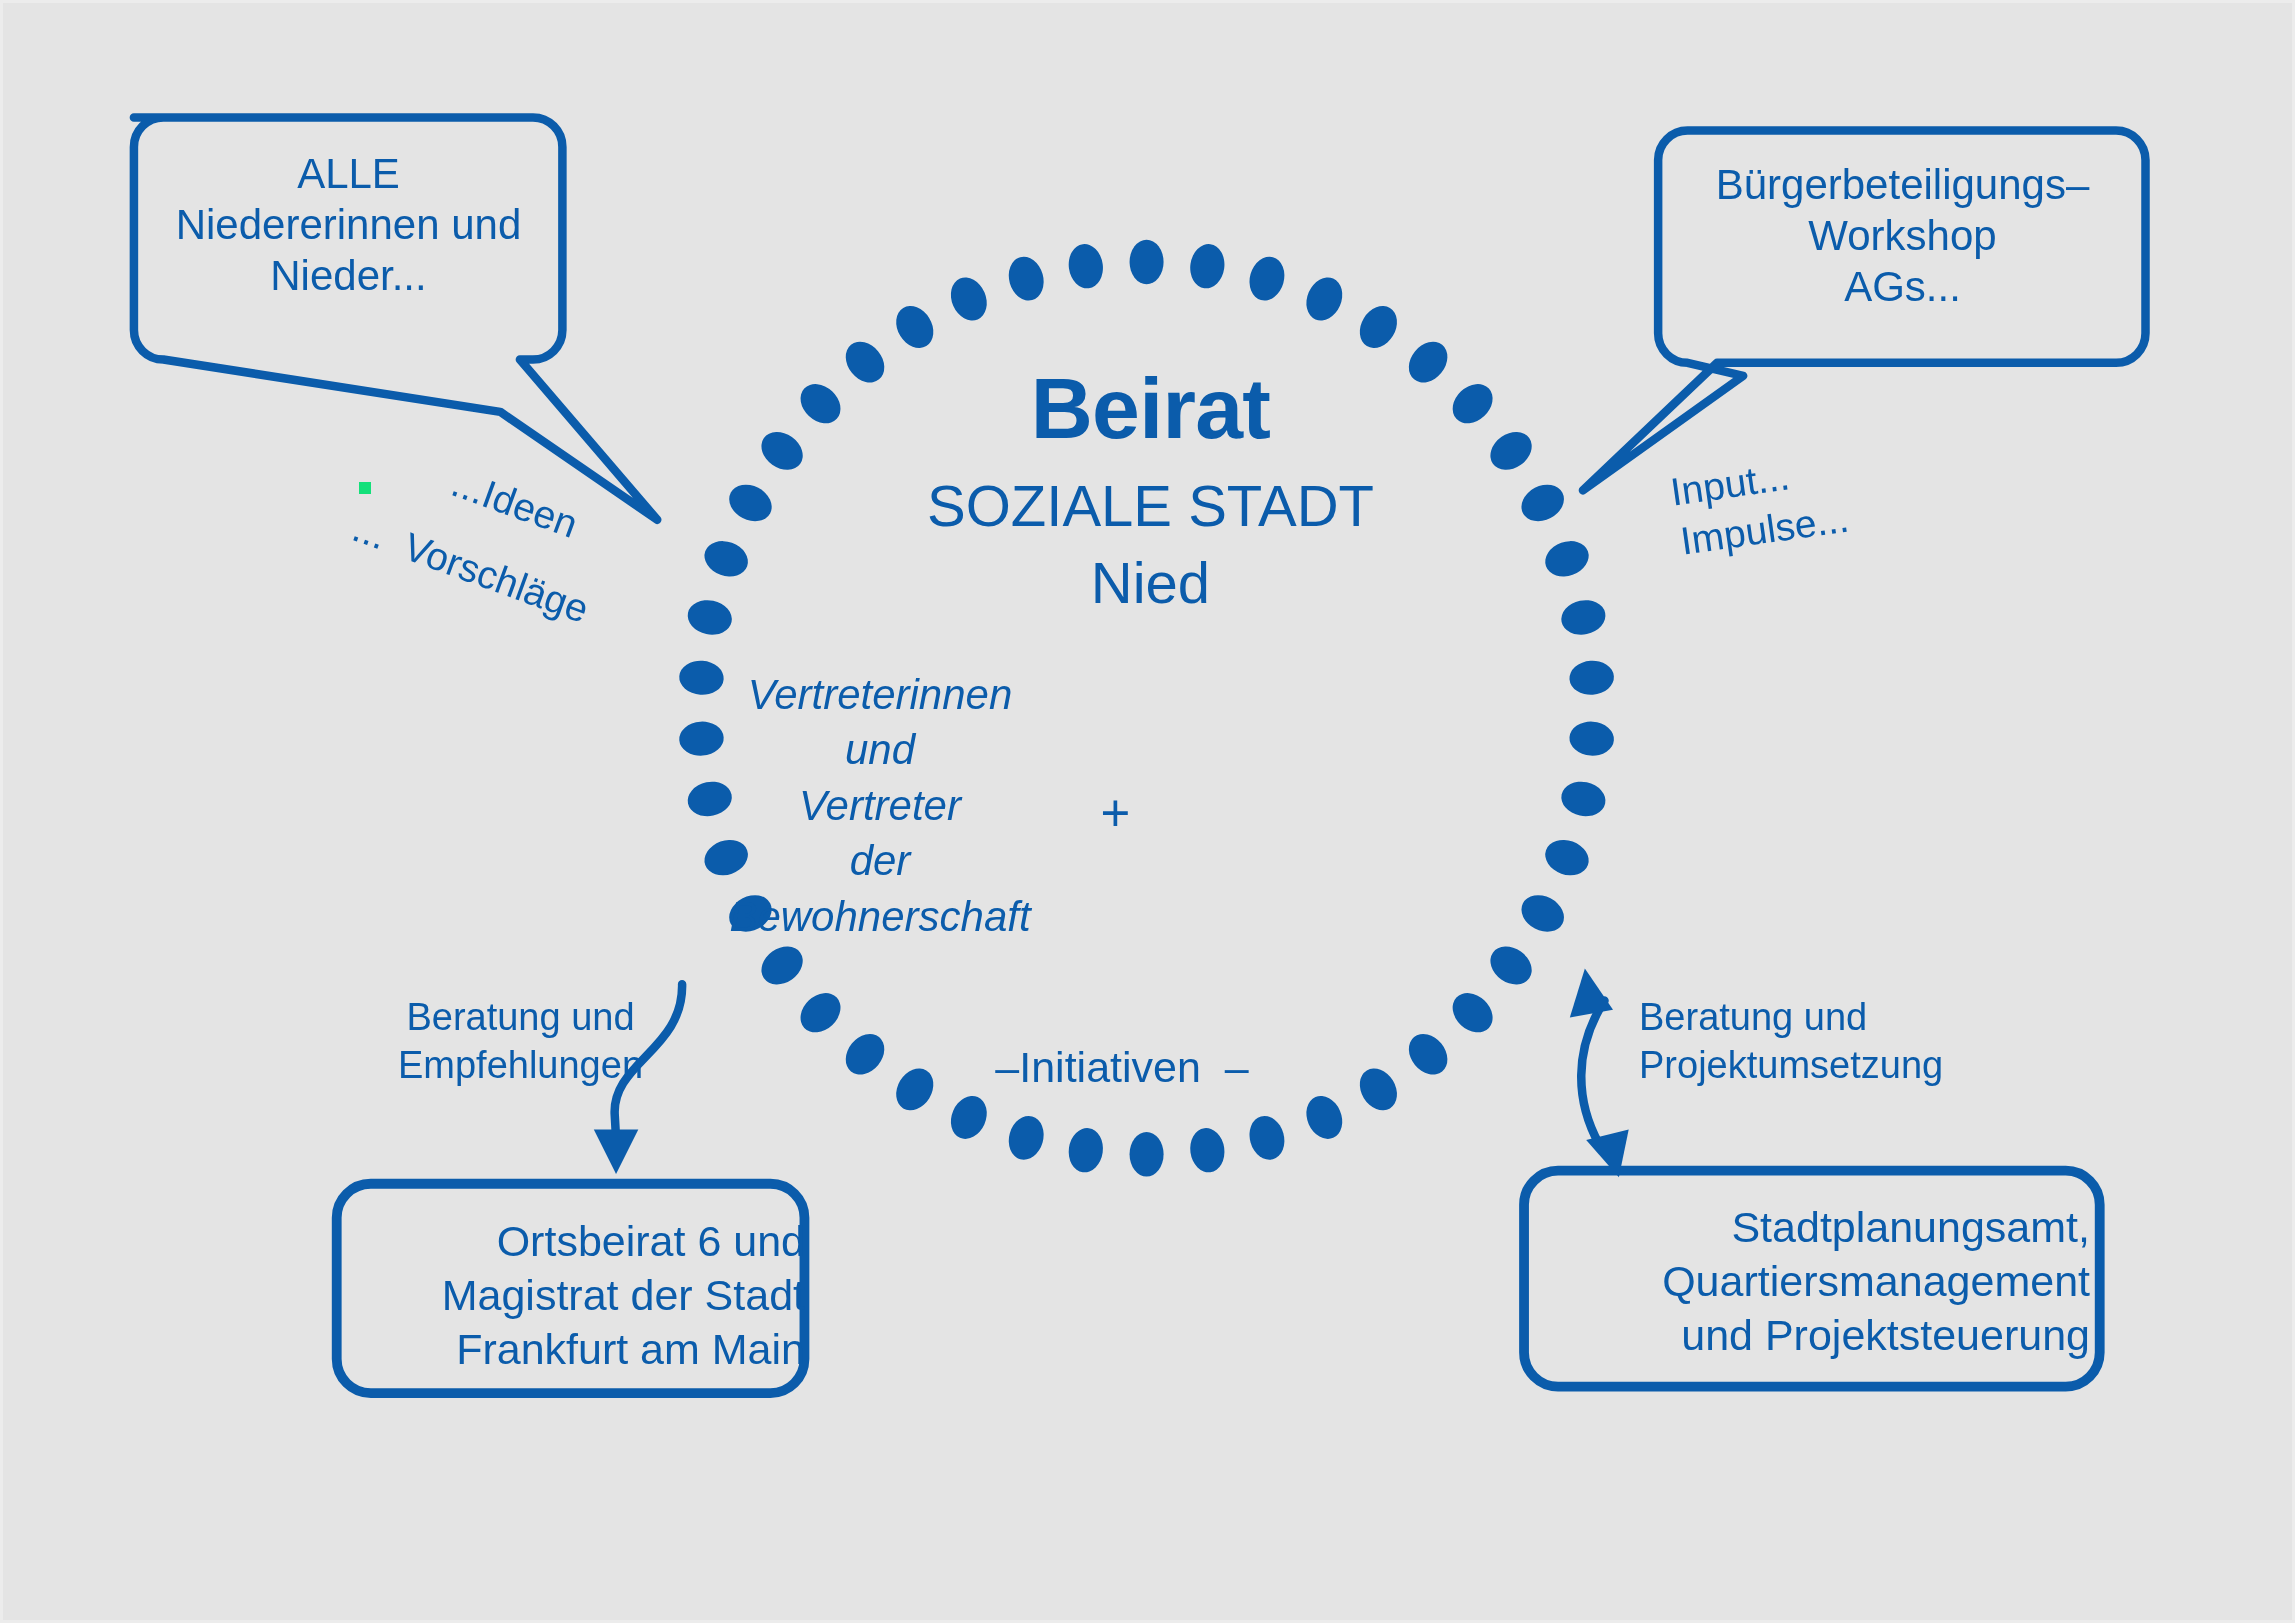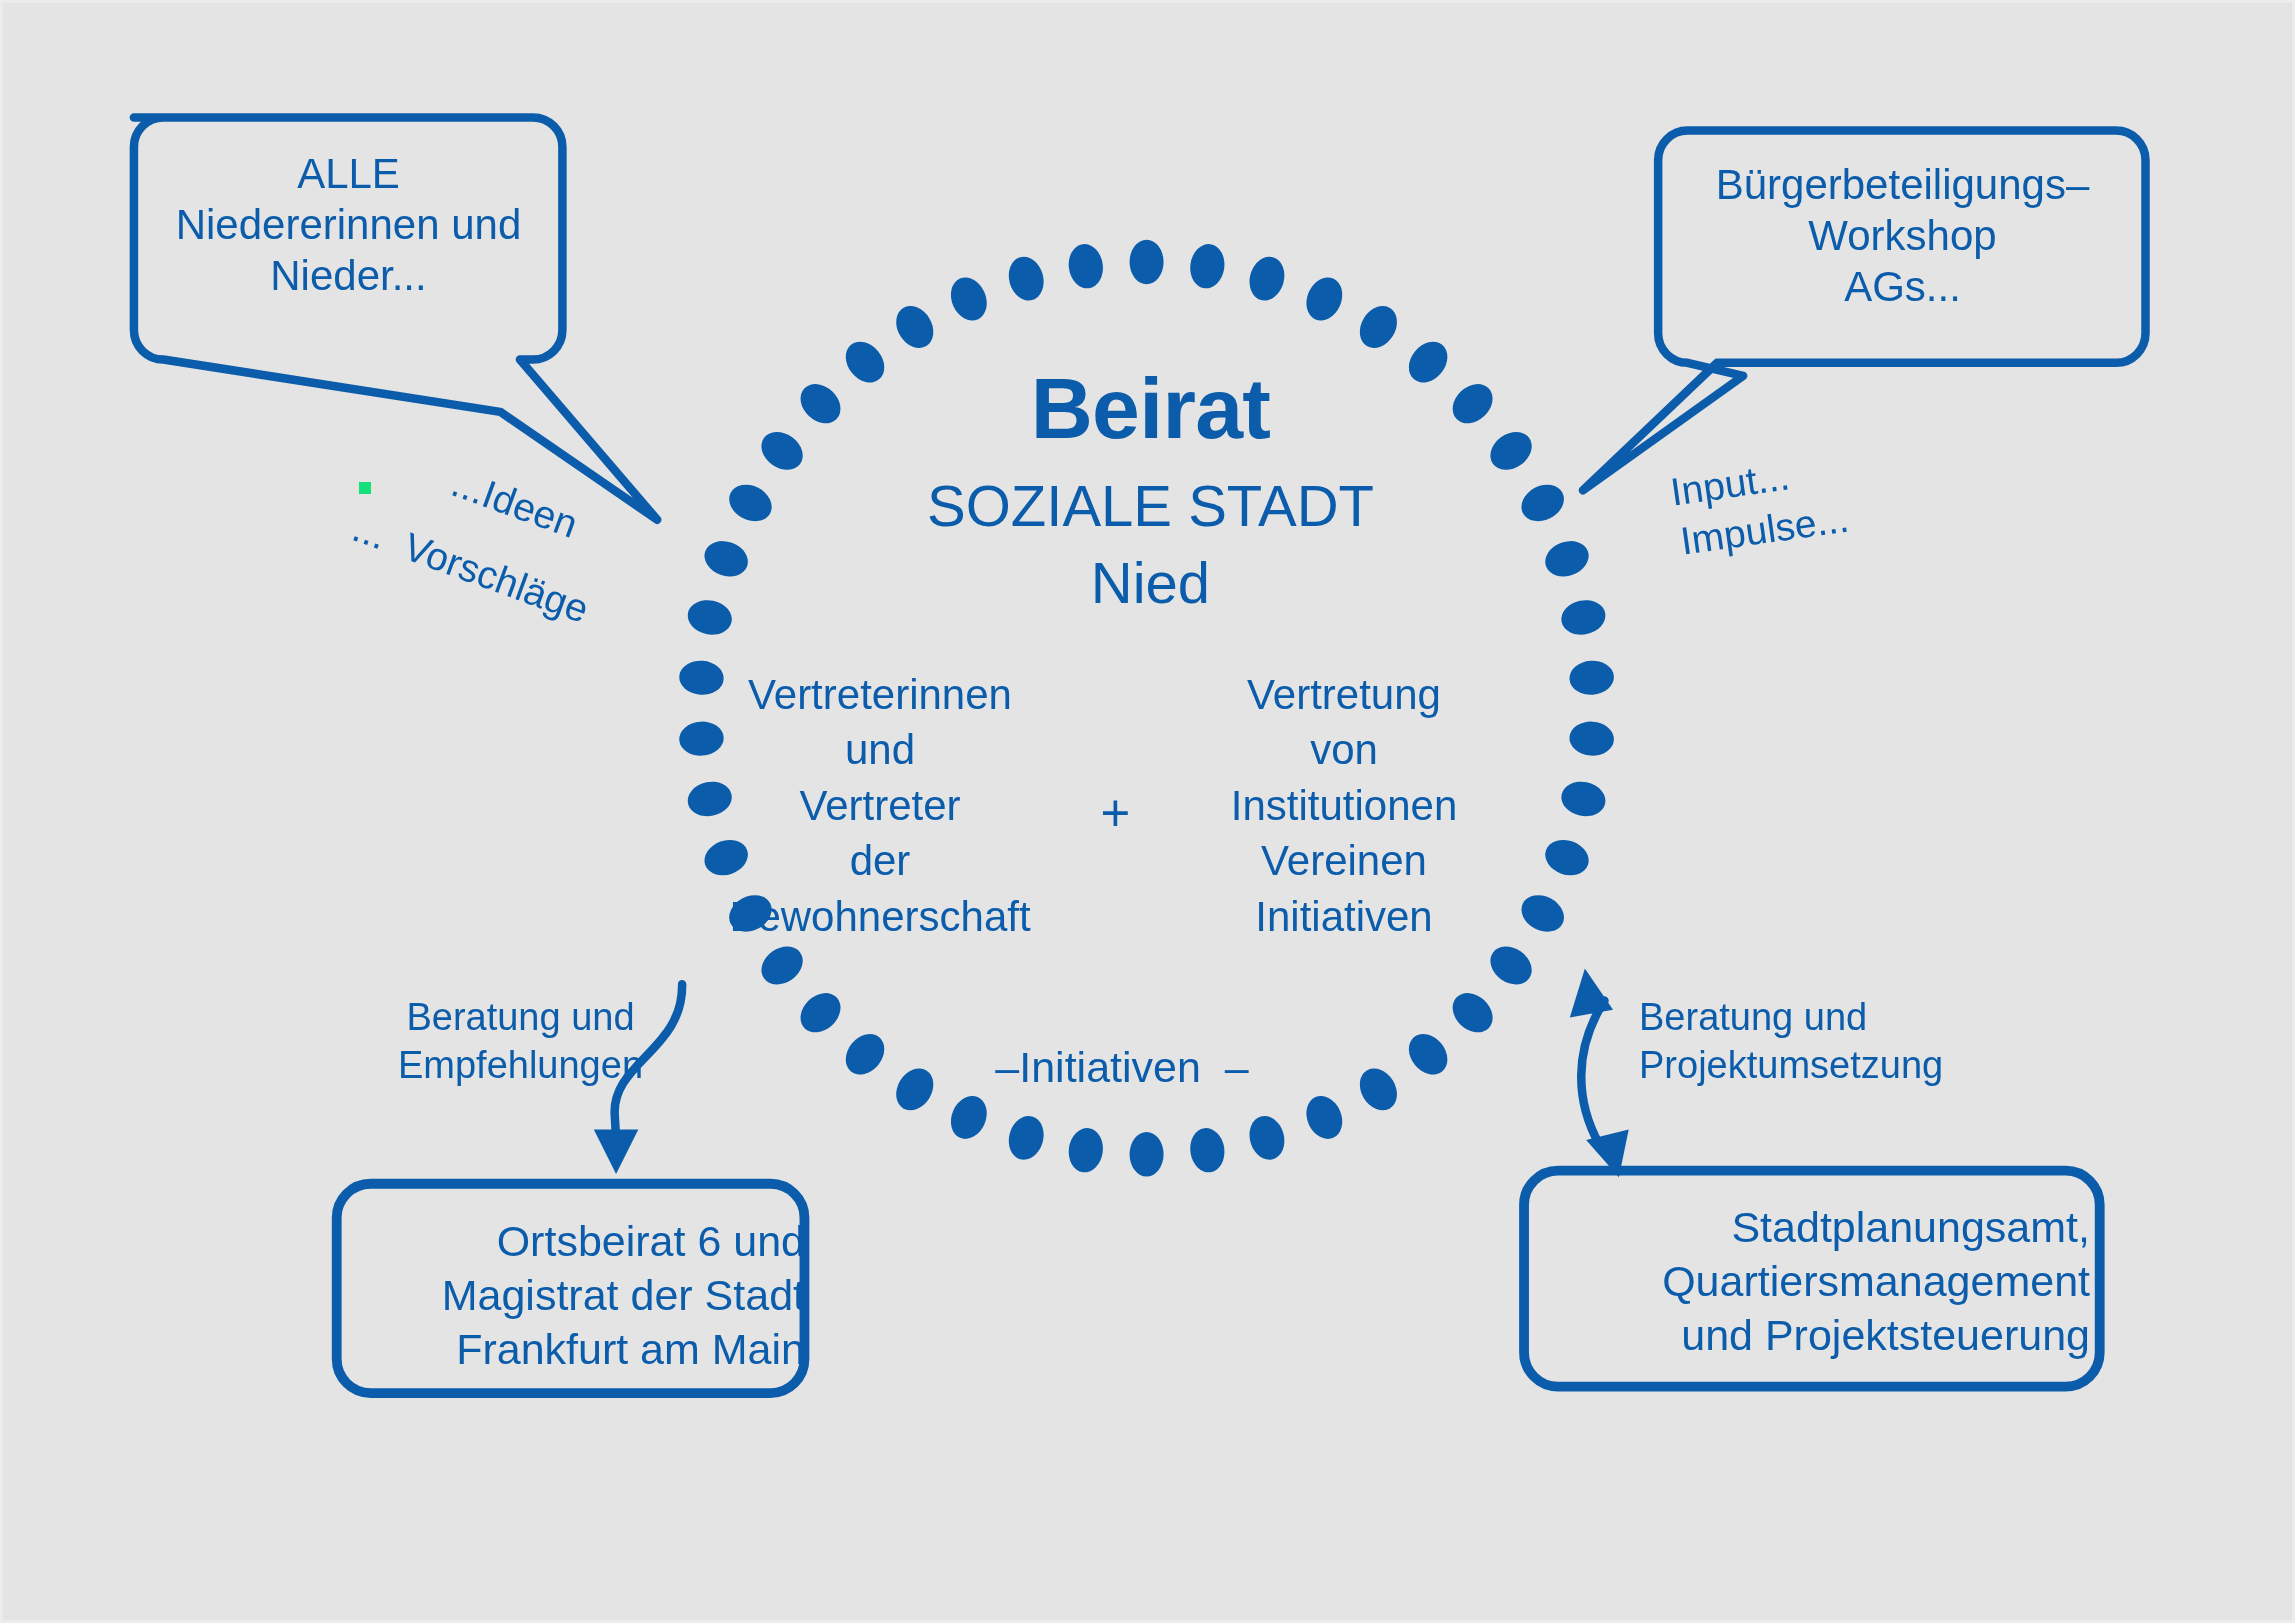--- a/index.html
+++ b/index.html
@@ -66,20 +66,21 @@
     text-align: center;
     font-size: 58px;
   }
   #col-left {
     left: 707px;
     top: 664px;
     width: 340px;
     text-align: center;
     font-size: 42px;
     line-height: 1.32;
+    font-style: italic;
   }
   #plus-sign {
     left: 1073px;
     top: 782px;
     width: 79px;
     text-align: center;
     font-size: 51px;
   }
   #col-right {
     left: 1171px;
@@ -243,21 +244,20 @@
   <div class="bubble-text" style="left:1656px; top:156px; width:487px;">Bürgerbeteiligungs–<br>Workshop<br>AGs...</div>
 
   <div class="bubble-text" style="left:131px; top:145px; width:429px;">ALLE<br>Niedererinnen und<br>Nieder...</div>
 
   <div class="txt" id="beirat-title">Beirat</div>
   <div class="txt" id="soziale-stadt">SOZIALE STADT</div>
   <div class="txt" id="nied">Nied</div>
 
   <div class="txt" id="col-left">Vertreterinnen<br>und<br>Vertreter<br>der<br>Bewohnerschaft</div>
   <div class="txt" id="plus-sign">+</div>
-  <div class="txt" id="col-right">Vertretung<br>von<br>Institutionen<br>Vereinen<br>Initiativen</div>
   <div class="txt" id="stimmrecht">–Initiativen  –</div>
 
   <div id="green-dot"></div>
   <div class="txt" id="ideen">...Ideen</div>
   <div class="txt" id="vorschlaege">...  Vorschläge</div>
   <div class="txt" id="input-lbl">Input...</div>
   <div class="txt" id="impulse-lbl">Impulse...</div>
   <div class="txt" id="beratung-left">Beratung und<br>Empfehlungen</div>
   <div class="txt" id="beratung-right">Beratung und<br>Projektumsetzung</div>
 

